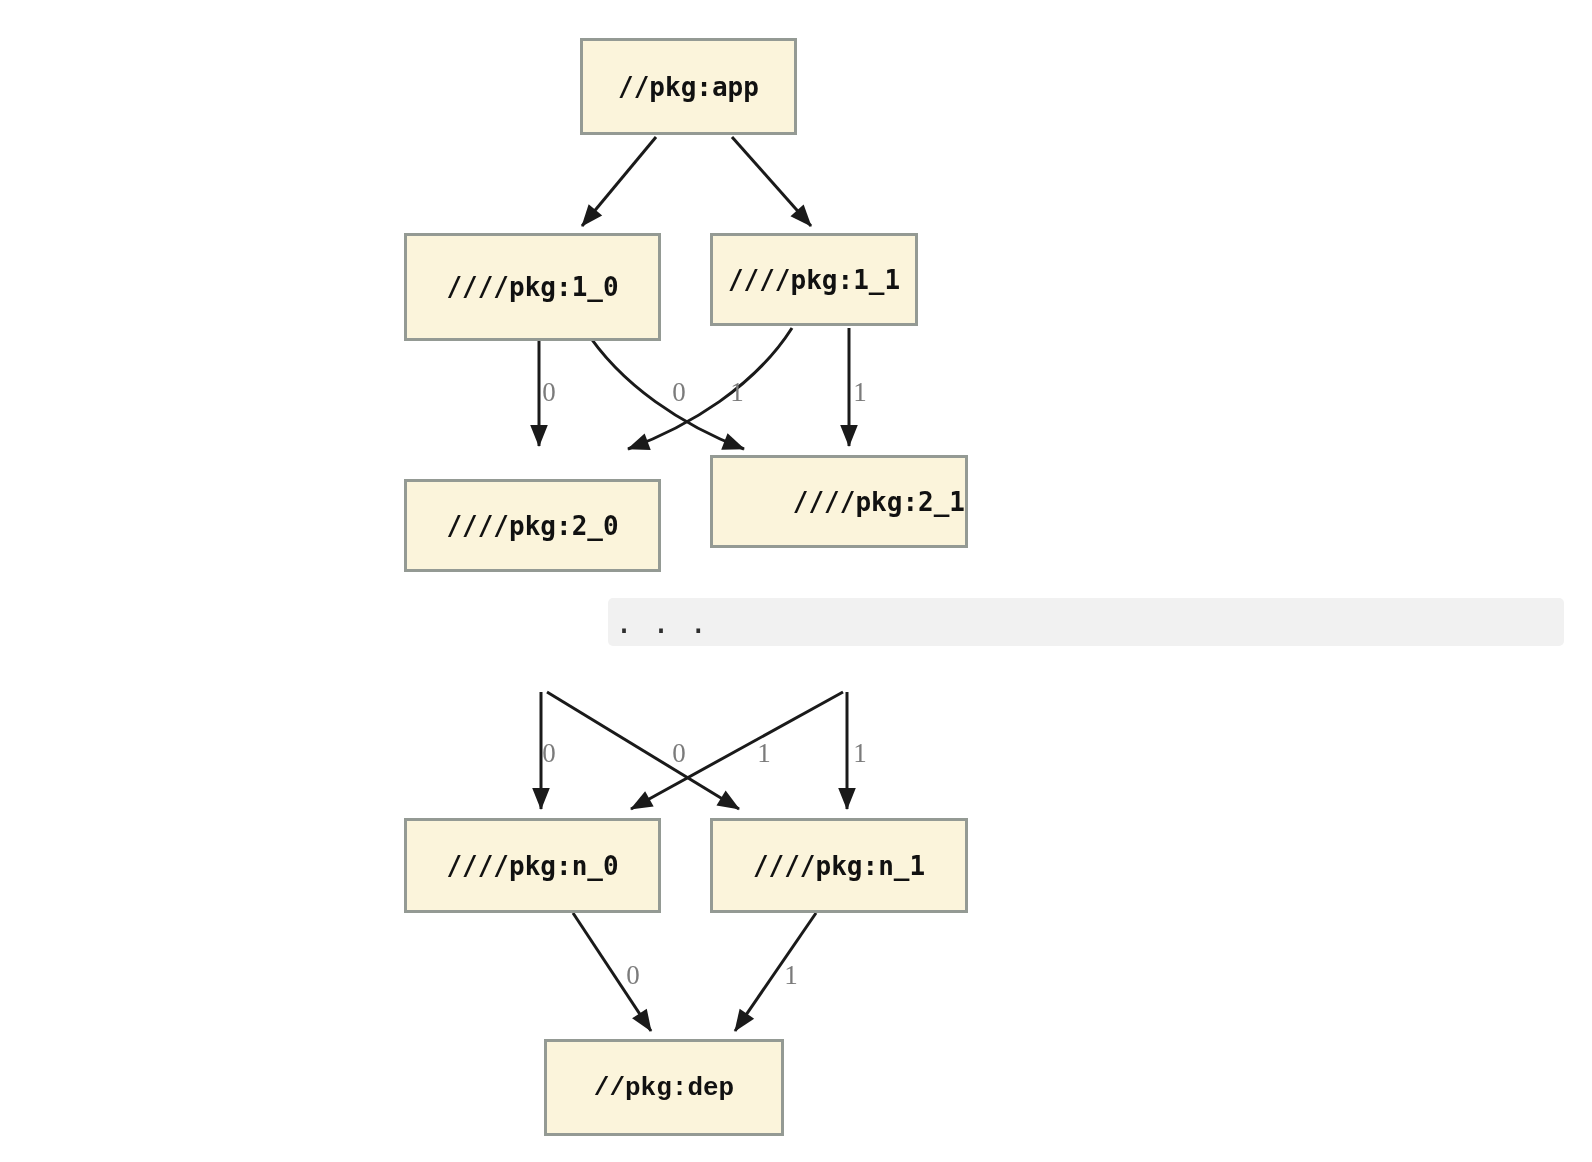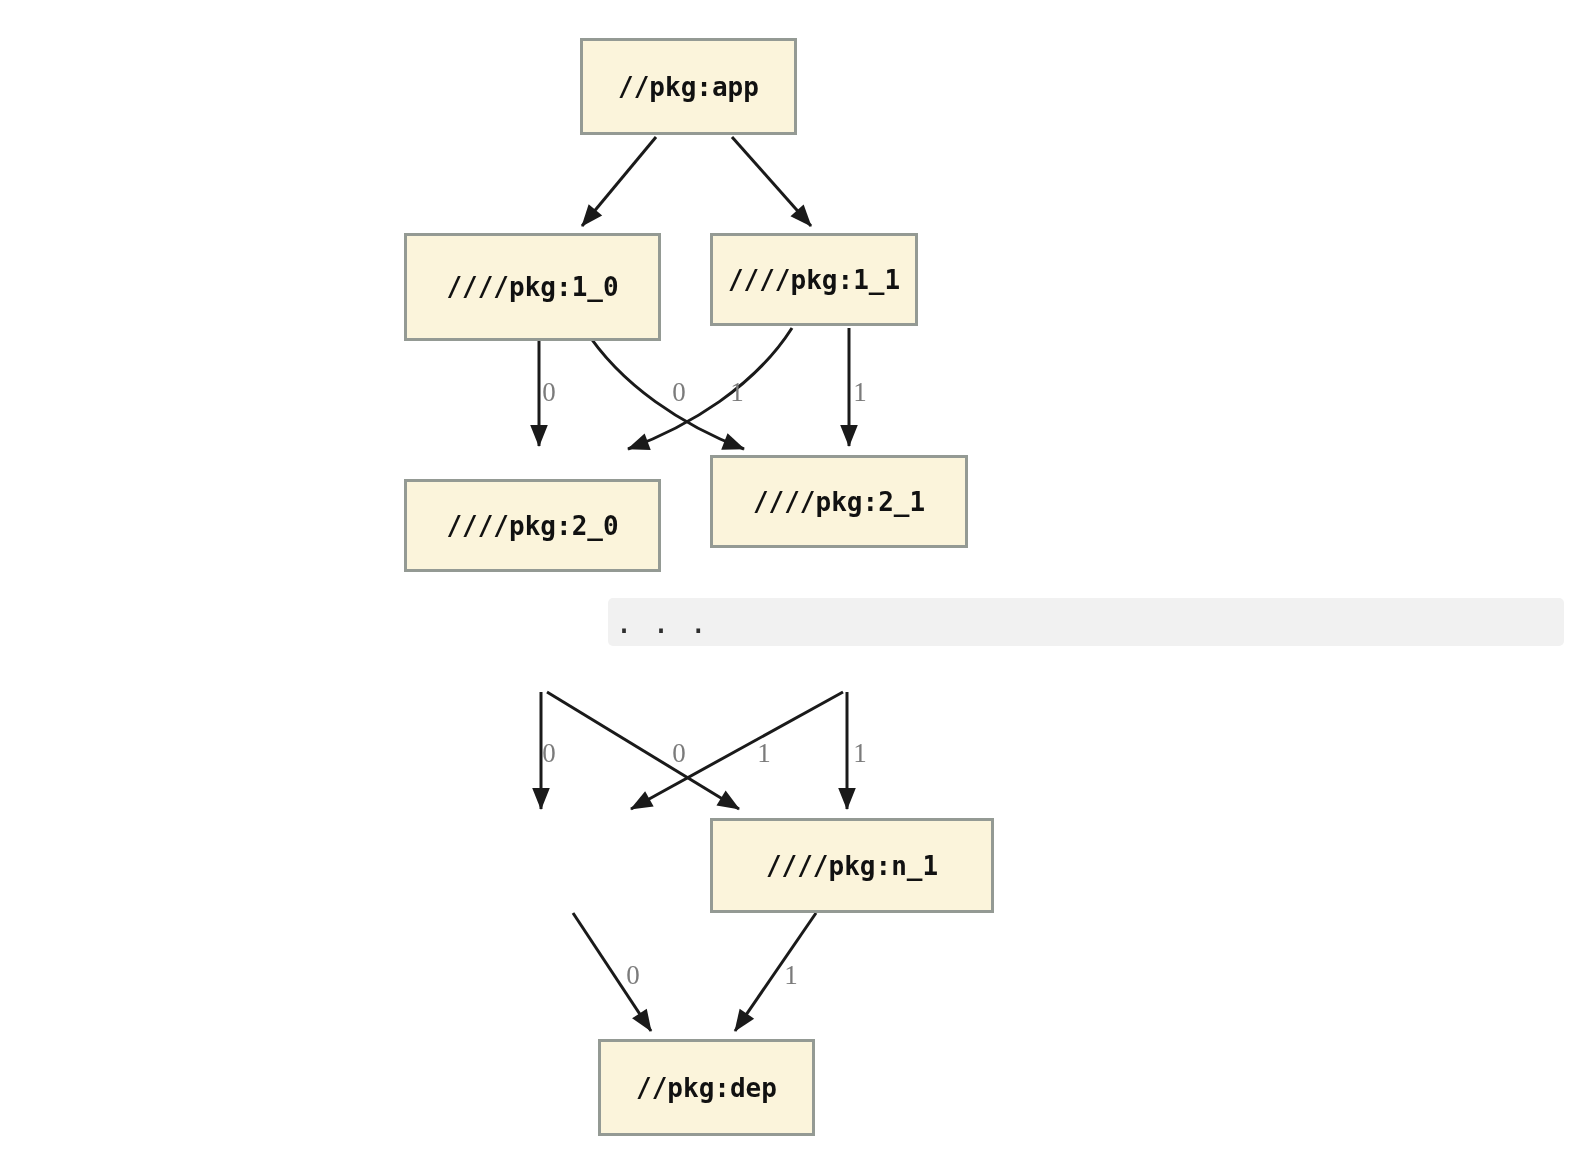--- a/index.html
+++ b/index.html
@@ -37,24 +37,24 @@
     font-family:"DejaVu Sans Mono",monospace;
     font-weight:bold;
     font-size:26px;
     color:var(--node-text);
     white-space:nowrap;
   }
   .n-app {left:580px;top:38px;  width:217px;height:97px;}
   .n-1_0 {left:404px;top:233px; width:257px;height:108px;}
   .n-1_1 {left:710px;top:233px; width:208px;height:93px;}
   .n-2_0 {left:404px;top:479px; width:257px;height:93px;align-items:center;}
-  .n-2_1 {left:710px;top:455px; width:258px;height:93px;}
+  .n-2_1 {left:710px;top:455px; width:258px;height:93px;justify-content:flex-end;}
   .n-n_0 {left:404px;top:818px; width:257px;height:95px;}
-  .n-n_1 {left:710px;top:818px; width:284px;height:95px;}
-  .n-dep {left:598px;top:1039px;width:217px;height:97px;}
+  .n-n_1 {left:710px;top:818px; width:258px;height:95px;}
+  .n-dep {left:544px;top:1039px;width:240px;height:97px;font-family:Liberation Mono, monospace;}
   .band{
     position:absolute;
     left:608px;top:598px;width:956px;height:48px;
     background:var(--band);
     border-radius:5px;
     display:flex;align-items:center;
   }
   .band .dots{
     padding-left:7px;
     font-family:"DejaVu Sans Mono",monospace;
@@ -114,20 +114,23 @@
   </div>
   <div class="node n-1_1">
     <span>////pkg:1_1</span>
   </div>
   <div class="node n-2_0">
     <span>////pkg:2_0</span>
   </div>
   <div class="node n-2_1">
     <span>////pkg:2_1</span>
   </div>
+  <div class="node n-n_0">
+    <span>////pkg:n_0</span>
+  </div>
   <div class="node n-n_1">
     <span>////pkg:n_1</span>
   </div>
   <div class="node n-dep">
     <span>//pkg:dep</span>
   </div>
 
   <div class="band">
     <span class="dots">. . .</span>
   </div>

